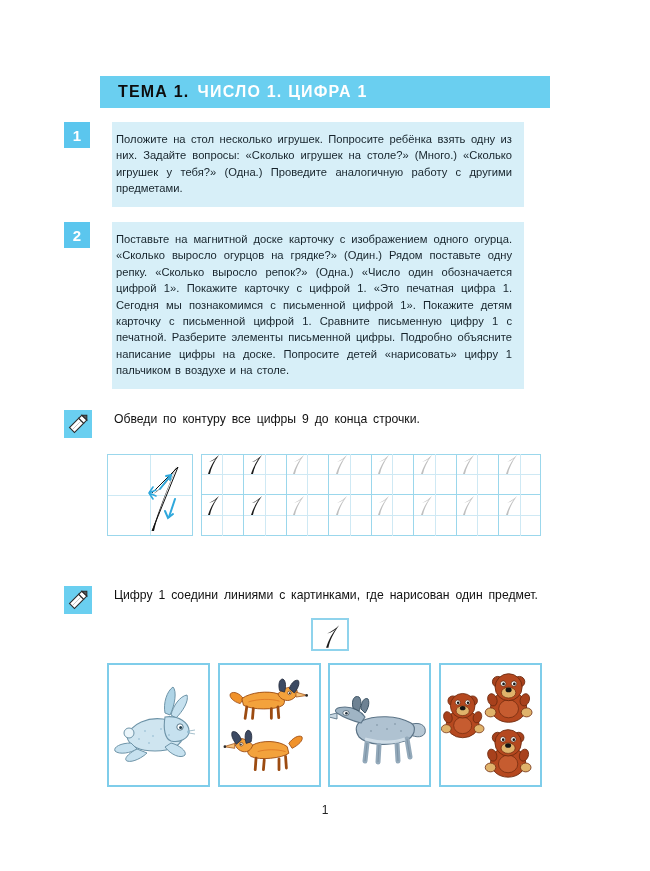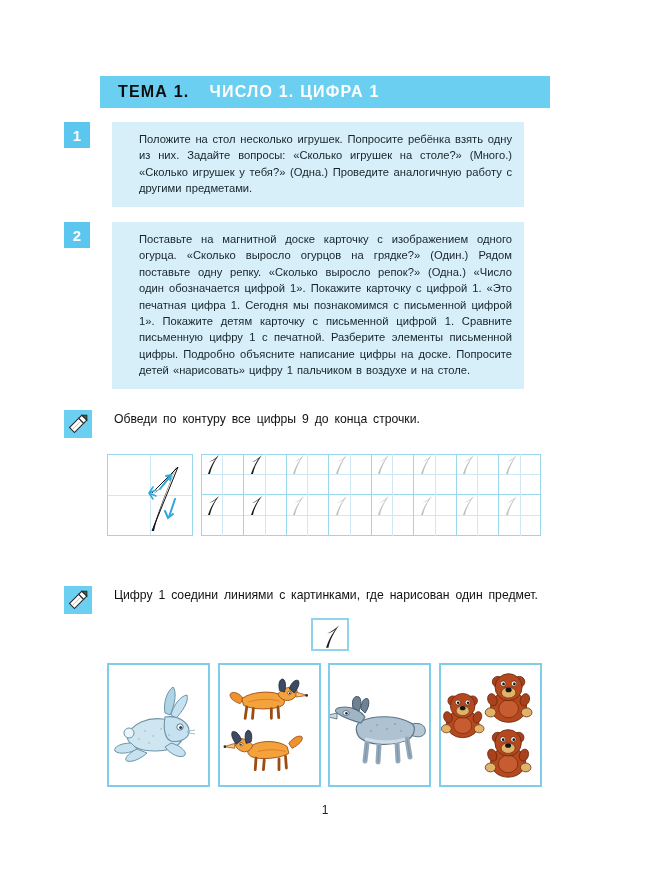--- a/index.html
+++ b/index.html
@@ -34,21 +34,21 @@
     letter-spacing: 1.2px;
     color: #0d0d0d;
     margin-left: 18px;
     white-space: pre;
   }
   #topic-header .topic-sub {
     font-size: 16px;
     font-weight: bold;
     letter-spacing: 1.2px;
     color: #ffffff;
-    margin-left: 20px;
+    margin-left: 8px;
     white-space: pre;
   }
 
   
   .note-block {
     position: absolute;
     left: 64px;
     display: flex;
     align-items: flex-start;
   }
@@ -60,21 +60,21 @@
     font-size: 15px;
     font-weight: bold;
     display: flex;
     align-items: center;
     justify-content: center;
     flex: 0 0 auto;
   }
   .note-body {
     margin-left: 22px;
     background: #D7EFF8;
-    padding: 9px 12px 10px 27px;
+    padding: 9px 12px 10px 4px;
     width: 412px;
     box-sizing: border-box;
   }
   .note-body p {
     margin: 0;
     font-size: 11.2px;
     line-height: 16.4px;
     text-align: justify;
     text-align-last: left;
     color: #16232b;

